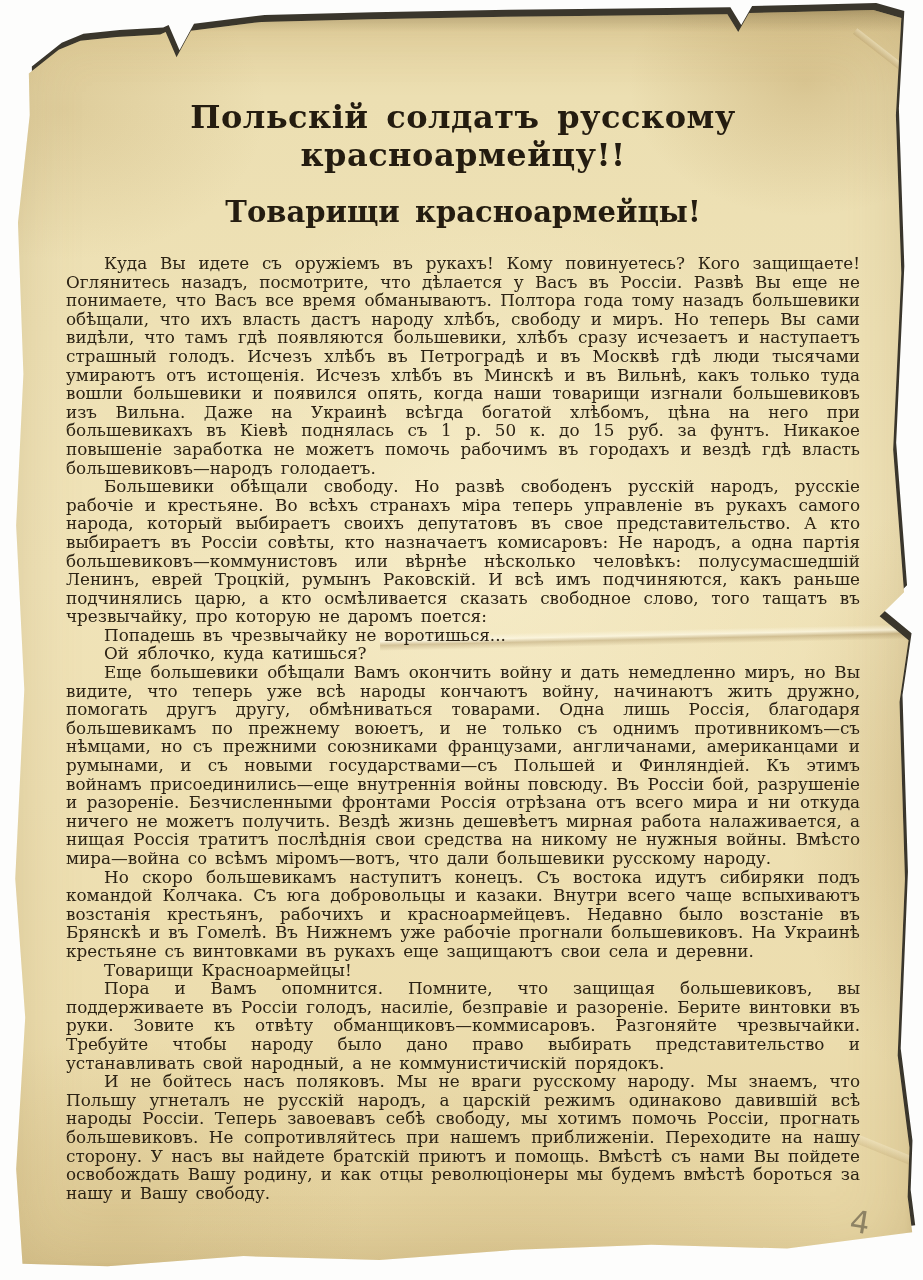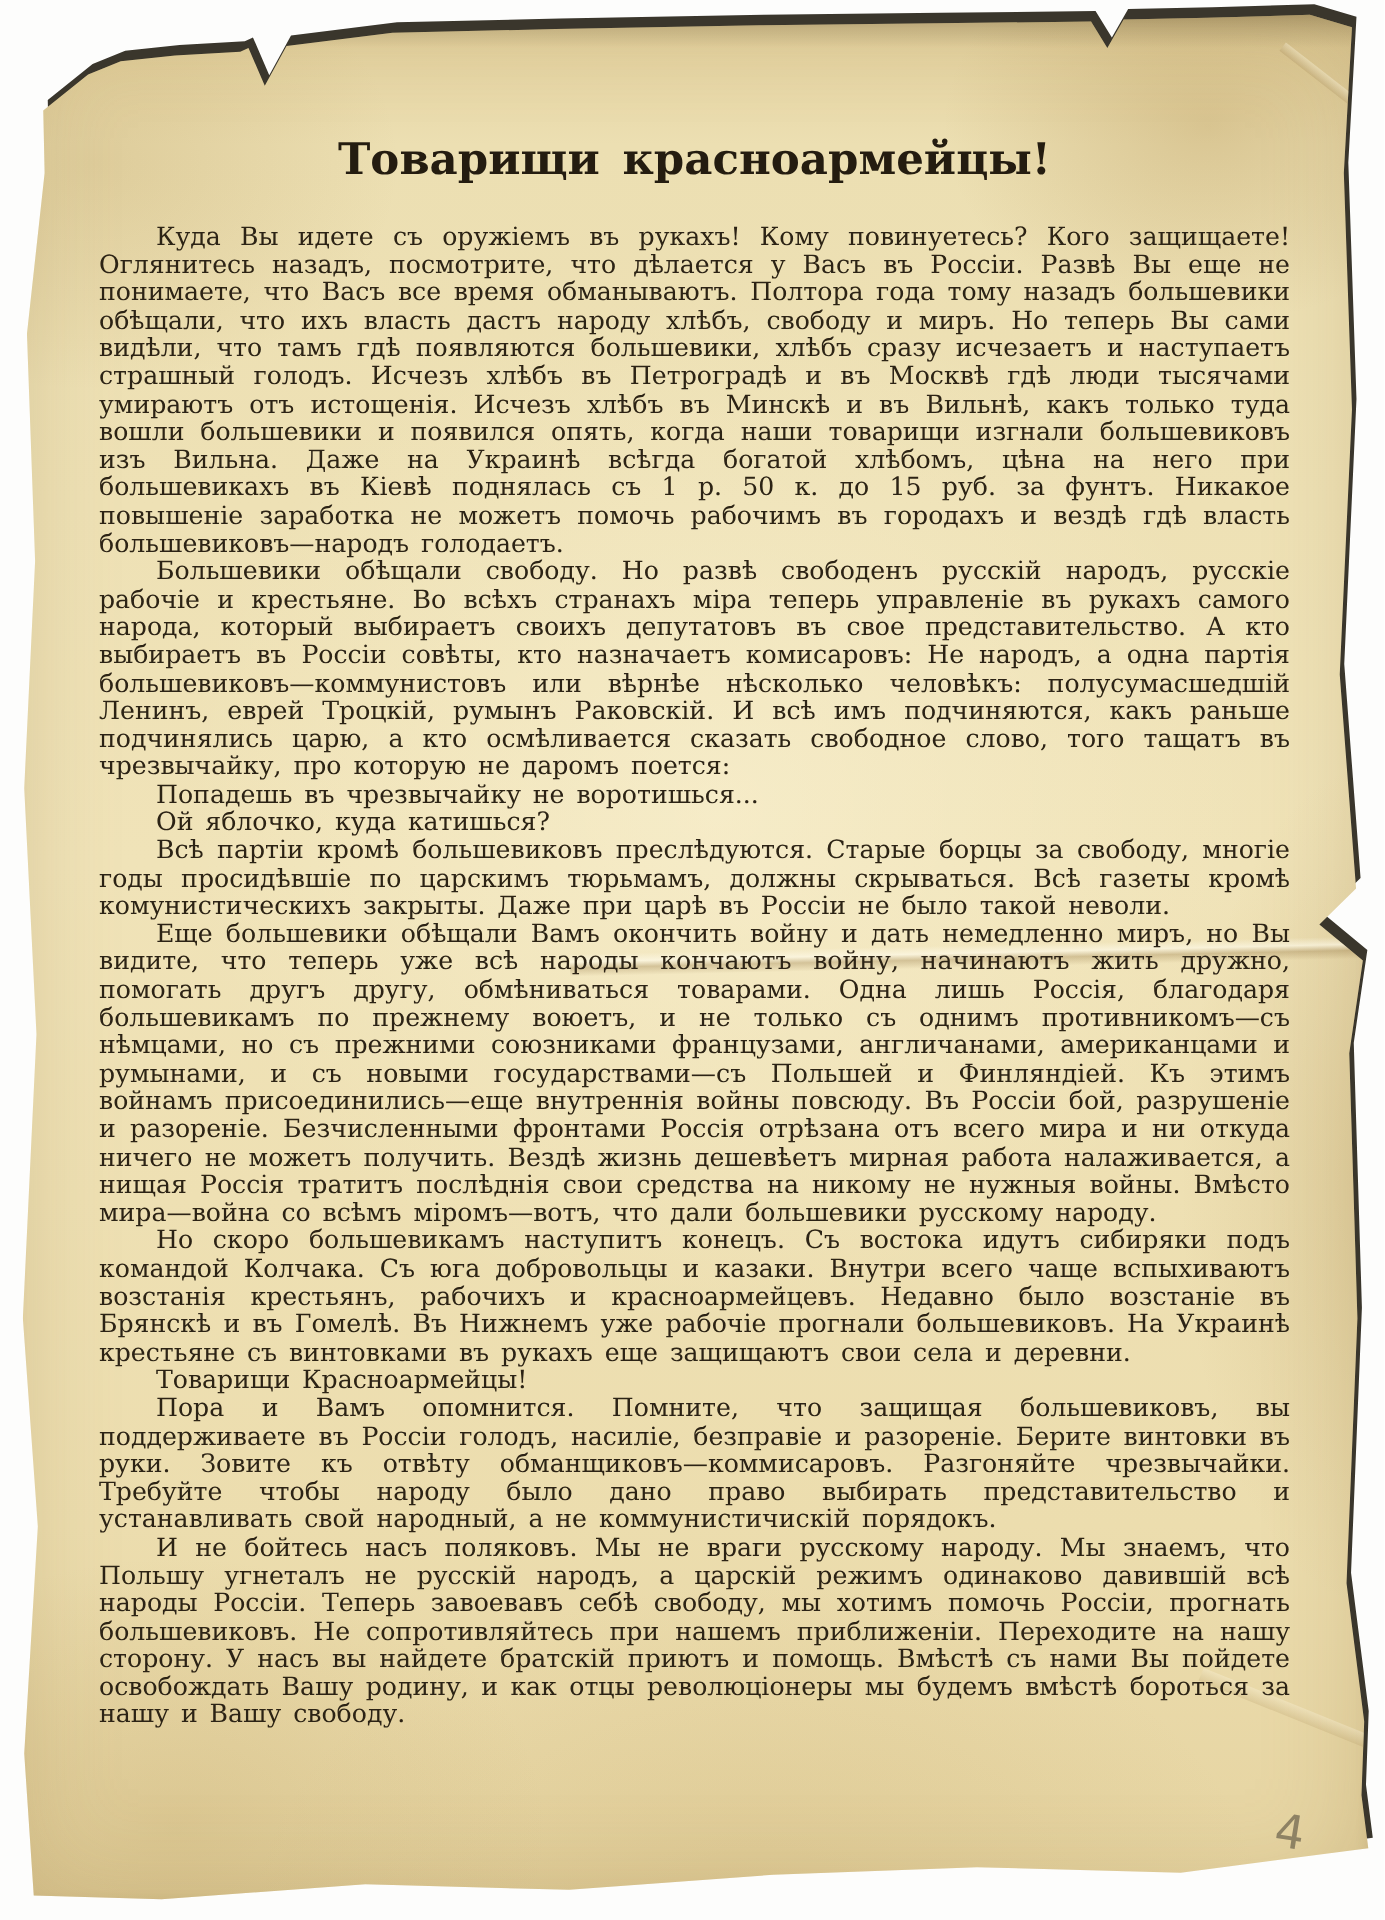--- a/index.html
+++ b/index.html
@@ -77,28 +77,28 @@
 <div class="scene">
   <div class="paper-shadow"></div>
 
   <div class="paper">
     <div class="edge-shade"></div>
     <div class="crease-main"></div>
     <div class="crease-corner"></div>
     <div class="crease-bottom"></div>
 
     <div class="content">
+      <div class="title1">Польскій солдатъ русскому красноармейцу!!</div>
       <div class="title2">Товарищи красноармейцы!</div>
 
       <div class="body">
         <p>Куда Вы идете съ оружіемъ въ рукахъ! Кому повинуетесь? Кого защищаете! Оглянитесь назадъ, посмотрите, что дѣлается у Васъ въ Россіи. Развѣ Вы еще не понимаете, что Васъ все время обманываютъ. Полтора года тому назадъ большевики обѣщали, что ихъ власть дастъ народу хлѣбъ, свободу и миръ. Но теперь Вы сами видѣли, что тамъ гдѣ появляются большевики, хлѣбъ сразу исчезаетъ и наступаетъ страшный голодъ. Исчезъ хлѣбъ въ Петроградѣ и въ Москвѣ гдѣ люди тысячами умираютъ отъ истощенія. Исчезъ хлѣбъ въ Минскѣ и въ Вильнѣ, какъ только туда вошли большевики и появился опять, когда наши товарищи изгнали большевиковъ изъ Вильна. Даже на Украинѣ всѣгда богатой хлѣбомъ, цѣна на него при большевикахъ въ Кіевѣ поднялась съ 1 р. 50 к. до 15 руб. за фунтъ. Никакое повышеніе заработка не можетъ помочь рабочимъ въ городахъ и вездѣ гдѣ власть большевиковъ—народъ голодаетъ.</p>
         <p>Большевики обѣщали свободу. Но развѣ свободенъ русскій народъ, русскіе рабочіе и крестьяне. Во всѣхъ странахъ міра теперь управленіе въ рукахъ самого народа, который выбираетъ своихъ депутатовъ въ свое представительство. А кто выбираетъ въ Россіи совѣты, кто назначаетъ комисаровъ: Не народъ, а одна партія большевиковъ—коммунистовъ или вѣрнѣе нѣсколько человѣкъ: полусумасшедшій Ленинъ, еврей Троцкій, румынъ Раковскій. И всѣ имъ подчиняются, какъ раньше подчинялись царю, а кто осмѣливается сказать свободное слово, того тащатъ въ чрезвычайку, про которую не даромъ поется:</p>
         <p class="verse">Попадешь въ чрезвычайку не воротишься...</p>
         <p class="verse">Ой яблочко, куда катишься?</p>
-        <p>Всѣ партіи кромѣ большевиковъ преслѣдуются. Старые борцы за свободу, многіе годы просидѣвшіе по царскимъ тюрьмамъ, должны скрываться. Всѣ газеты кромѣ комунистическихъ закрыты. Даже при царѣ въ Россіи не было такой неволи.</p>
         <p>Еще большевики обѣщали Вамъ окончить войну и дать немедленно миръ, но Вы видите, что теперь уже всѣ народы кончаютъ войну, начинаютъ жить дружно, помогать другъ другу, обмѣниваться товарами. Одна лишь Россія, благодаря большевикамъ по прежнему воюетъ, и не только съ однимъ противникомъ—съ нѣмцами, но съ прежними союзниками французами, англичанами, американцами и румынами, и съ новыми государствами—съ Польшей и Финляндіей. Къ этимъ войнамъ присоединились—еще внутреннія войны повсюду. Въ Россіи бой, разрушеніе и разореніе. Безчисленными фронтами Россія отрѣзана отъ всего мира и ни откуда ничего не можетъ получить. Вездѣ жизнь дешевѣетъ мирная работа налаживается, а нищая Россія тратитъ послѣднія свои средства на никому не нужныя войны. Вмѣсто мира—война со всѣмъ міромъ—вотъ, что дали большевики русскому народу.</p>
         <p>Но скоро большевикамъ наступитъ конецъ. Съ востока идутъ сибиряки подъ командой Колчака. Съ юга добровольцы и казаки. Внутри всего чаще вспыхиваютъ возстанія крестьянъ, рабочихъ и красноармейцевъ. Недавно было возстаніе въ Брянскѣ и въ Гомелѣ. Въ Нижнемъ уже рабочіе прогнали большевиковъ. На Украинѣ крестьяне съ винтовками въ рукахъ еще защищаютъ свои села и деревни.</p>
         <p class="address">Товарищи Красноармейцы!</p>
         <p>Пора и Вамъ опомнится. Помните, что защищая большевиковъ, вы поддерживаете въ Россіи голодъ, насиліе, безправіе и разореніе. Берите винтовки въ руки. Зовите къ отвѣту обманщиковъ—коммисаровъ. Разгоняйте чрезвычайки. Требуйте чтобы народу было дано право выбирать представительство и устанавливать свой народный, а не коммунистичискій порядокъ.</p>
         <p>И не бойтесь насъ поляковъ. Мы не враги русскому народу. Мы знаемъ, что Польшу угнеталъ не русскій народъ, а царскій режимъ одинаково давившій всѣ народы Россіи. Теперь завоевавъ себѣ свободу, мы хотимъ помочь Россіи, прогнать большевиковъ. Не сопротивляйтесь при нашемъ приближеніи. Переходите на нашу сторону. У насъ вы найдете братскій приютъ и помощь. Вмѣстѣ съ нами Вы пойдете освобождать Вашу родину, и как отцы революціонеры мы будемъ вмѣстѣ бороться за нашу и Вашу свободу.</p>
       </div>
 
     </div>
 
     <div class="pencil-mark">4</div>

